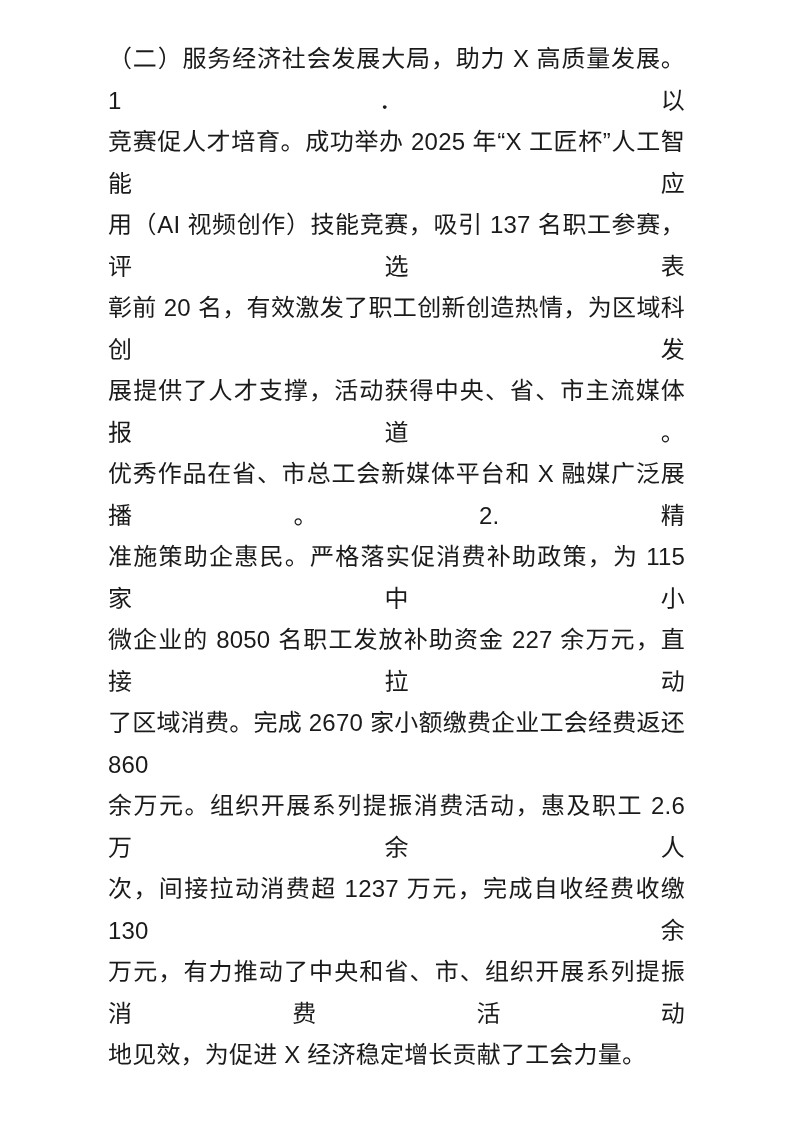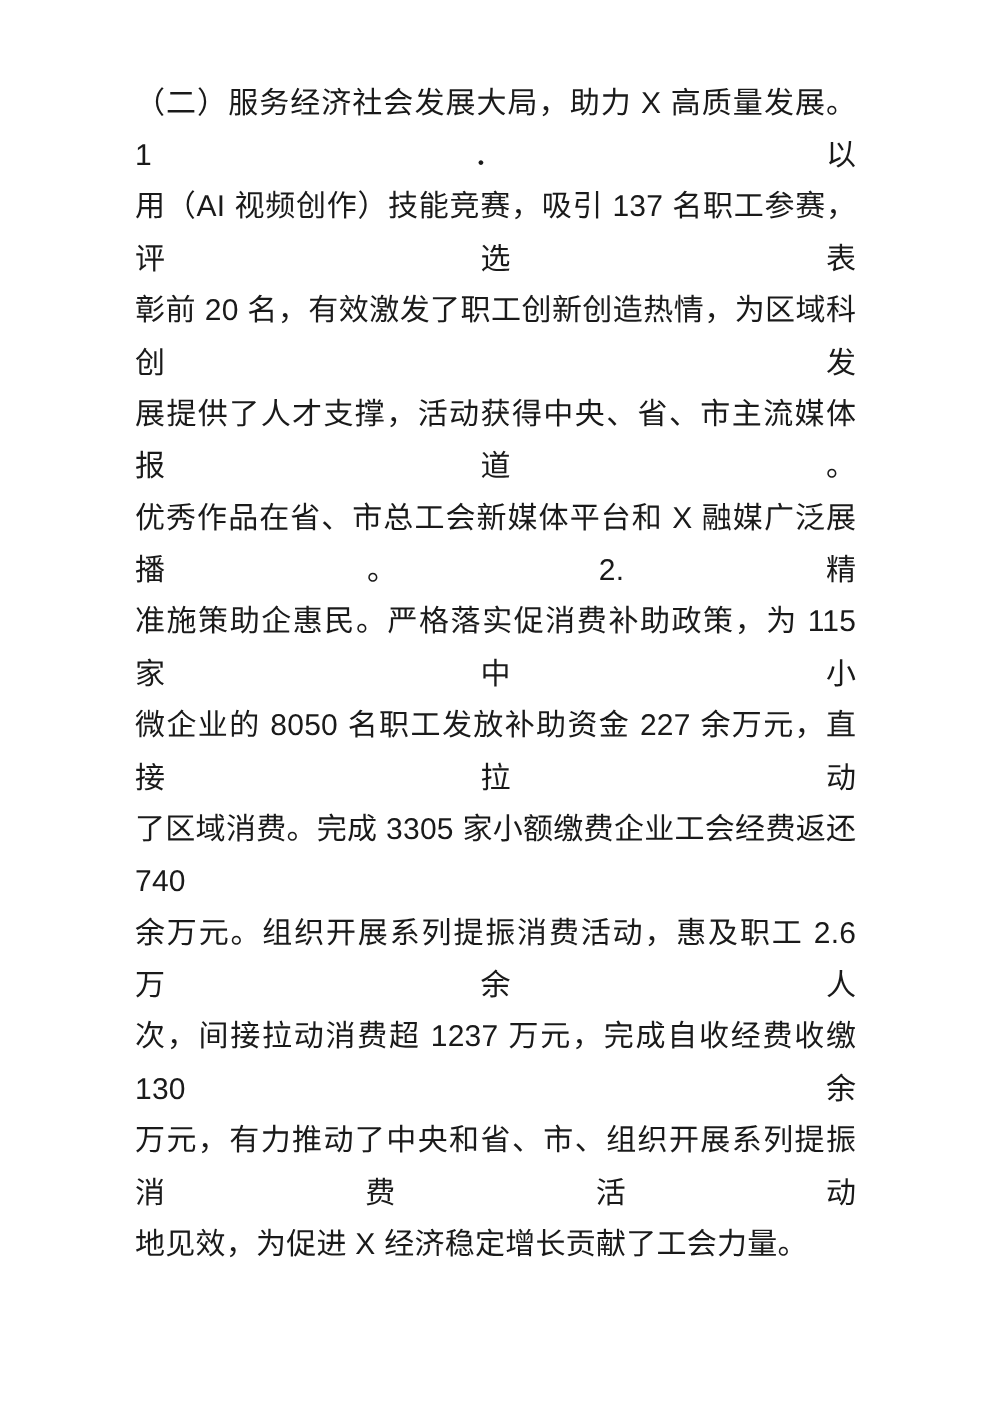--- a/index.html
+++ b/index.html
@@ -6,21 +6,21 @@
     margin: 0;
     padding: 0;
     background: #ffffff;
   }
   .page {
     position: relative;
     width: 793px;
     height: 1122px;
     box-sizing: border-box;
     background: #ffffff;
-    padding: 62px 108px 0 108px;
+    padding: 38px 108px 0 108px;
     overflow: hidden;
     font-family: "Liberation Sans", "DejaVu Sans", sans-serif;
     color: #1a1a1a;
   }
   .para {
     margin: 0;
     padding: 0;
   }
   .line {
     font-size: 24px;
@@ -36,26 +36,27 @@
     text-align-last: left;
     -moz-text-align-last: left;
   }
 </style>
 </head>
 <body>
 
 <div class="page">
   <div class="para ends">
       <div class="line">（二）服务经济社会发展大局，助力 X 高质量发展。1．以</div>
+      <div class="line">竞赛促人才培育。成功举办 2025 年“X 工匠杯”人工智能应</div>
       <div class="line">用（AI 视频创作）技能竞赛，吸引 137 名职工参赛，评选表</div>
       <div class="line">彰前 20 名，有效激发了职工创新创造热情，为区域科创发</div>
       <div class="line">展提供了人才支撑，活动获得中央、省、市主流媒体报道。</div>
       <div class="line">优秀作品在省、市总工会新媒体平台和 X 融媒广泛展播。2.精</div>
       <div class="line">准施策助企惠民。严格落实促消费补助政策，为 115 家中小</div>
       <div class="line">微企业的 8050 名职工发放补助资金 227 余万元，直接拉动</div>
-      <div class="line">了区域消费。完成 3305 家小额缴费企业工会经费返还 740</div>
+      <div class="line">了区域消费。完成 2670 家小额缴费企业工会经费返还 860</div>
       <div class="line">余万元。组织开展系列提振消费活动，惠及职工 2.6 万余人</div>
       <div class="line">次，间接拉动消费超 1237 万元，完成自收经费收缴 130 余</div>
       <div class="line">万元，有力推动了中央和省、市、组织开展系列提振消费活动</div>
       <div class="line">地见效，为促进 X 经济稳定增长贡献了工会力量。</div>
     </div>
 
 </div>
 
 </body></html>

